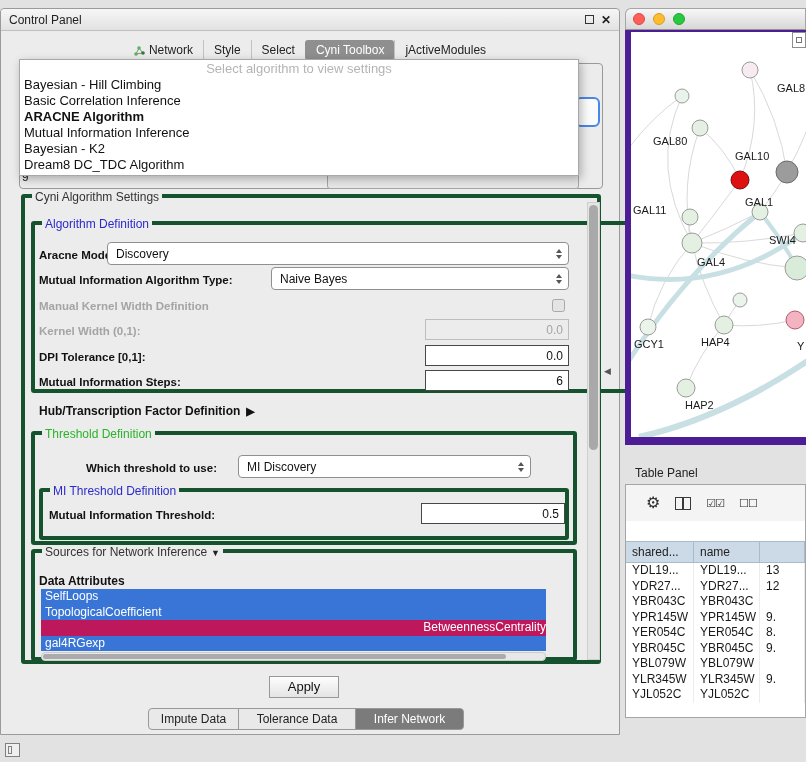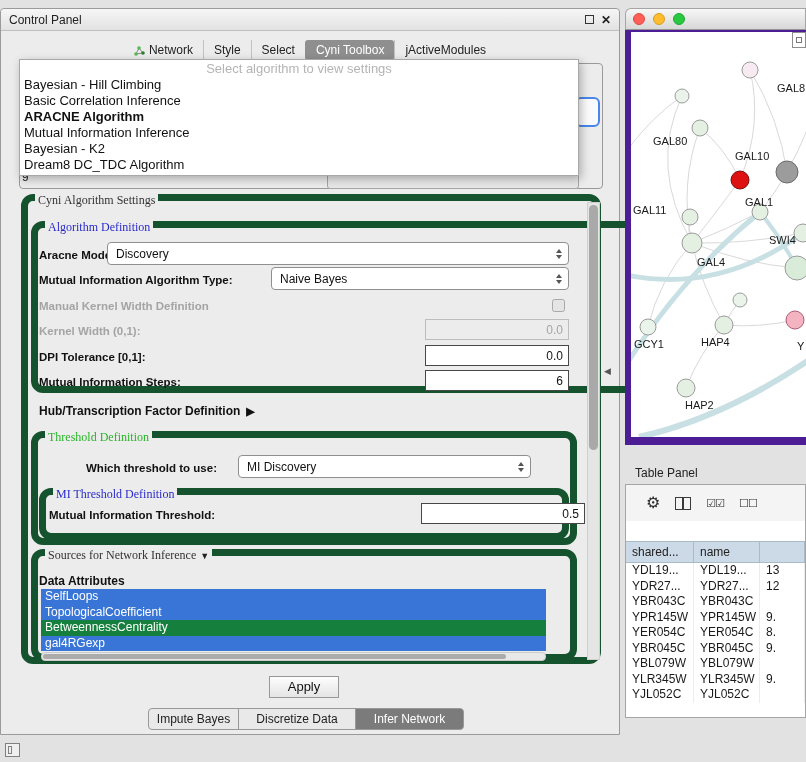--- a/index.html
+++ b/index.html
@@ -34,21 +34,21 @@
 
   
   .algo-popup { position:absolute; left:18px; top:50px; width:560px; z-index:50;
     background:#fff; border:1px solid #a8a8a8; box-shadow:2px 3px 9px rgba(0,0,0,.28);
     font-size:13px; padding-bottom:2px; }
   .algo-hint { color:#b4b4b4; text-align:center; line-height:17px; }
   .algo-item { line-height:16px; padding:0 4px; color:#111; }
   .algo-item.sel { font-weight:bold; }
 
   
-  .fs { position:absolute; border:7px solid #14532d; border-radius:12px;font-family:Liberation Serif, serif; }
+  .fs { position:absolute; border:4px solid #14532d; border-radius:3px; }
   .fs > .lg { position:absolute; top:-8px; left:7px; background:#ececec; padding:0 3px;
     font-size:12px; color:#333; white-space:nowrap; }
   .lg.blue { color:#2a2acb; }
   .lg.green { color:#28b428; }
 
   .lbl { position:absolute; font-size:11.5px; font-weight:bold; color:#111; white-space:nowrap; }
   .lbl.dis { color:#a4a4a4; }
 
   .combo { position:absolute; background:#fff; border:1px solid #8f8f8f; border-radius:4px;
     font-size:12px; display:flex; align-items:center; padding-left:8px; color:#111; }
@@ -226,45 +226,45 @@
     <span class="arrows">
         <i class="up"></i>
         <i class="dn"></i>
       </span>
   </div>
 
   <div class="fs" style="left:38px; top:479px; width:530px; height:52px;">
     <span class="lg blue">MI Threshold Definition</span>
   </div>
   <span class="lbl" style="left:48px; top:500px;">Mutual Information Threshold:</span>
-  <input class="tin" style="left: 420px; top: 494px; width: 164px; height: 21px;" readonly="" value="0.5">
+  <input class="tin" style="left: 420px; top: 494px; width: 144px; height: 21px;" readonly="" value="0.5">
 
   <div class="fs" style="left:30px; top:540px; width:546px; height:112px;">
     <span class="lg"><span>Sources for Network Inference</span><span class="tri-down">▼</span></span>
   </div>
   <span class="lbl" style="left:38px; top:565px; font-size:12px;">Data Attributes</span>
   <div class="attr-list" id="attr-list">
       <div class="attr-item" style="background: rgb(56, 117, 215);">SelfLoops</div>
       <div class="attr-item" style="background: rgb(56, 117, 215);">TopologicalCoefficient</div>
-      <div class="attr-item" style="background: #15803d;">BetweennessCentrality</div>
+      <div class="attr-item" style="background: #be185d; text-align: right;">BetweennessCentrality</div>
       <div class="attr-item" style="background: rgb(56, 117, 215);">gal4RGexp</div>
     </div>
   <div class="attr-hscroll">
       <span class="thumb"></span>
     </div>
 
   <div class="settings-scrollbar">
       <span class="thumb"></span>
     </div>
 
   <button class="apply-btn">Apply</button>
 
   <div class="bottom-tabs">
-    <div class="btab bt-impute">Impute Bayes</div>
-    <div class="btab bt-disc">Discretize Data</div>
+    <div class="btab bt-impute">Impute Data</div>
+    <div class="btab bt-disc">Tolerance Data</div>
     <div class="btab bt-infer selected">Infer Network</div>
   </div>
 
   <div class="algo-popup">
     <div class="algo-hint">Select algorithm to view settings</div>
     <div id="algo-options">
         <div class="algo-item">Bayesian - Hill Climbing</div>
         <div class="algo-item">Basic Correlation Inference</div>
         <div class="algo-item sel">ARACNE Algorithm</div>
         <div class="algo-item">Mutual Information Inference</div>

